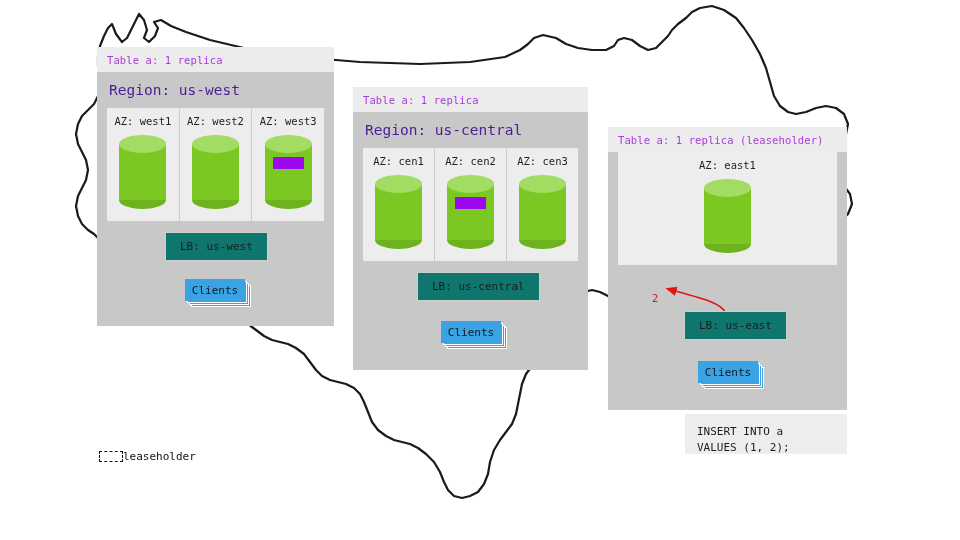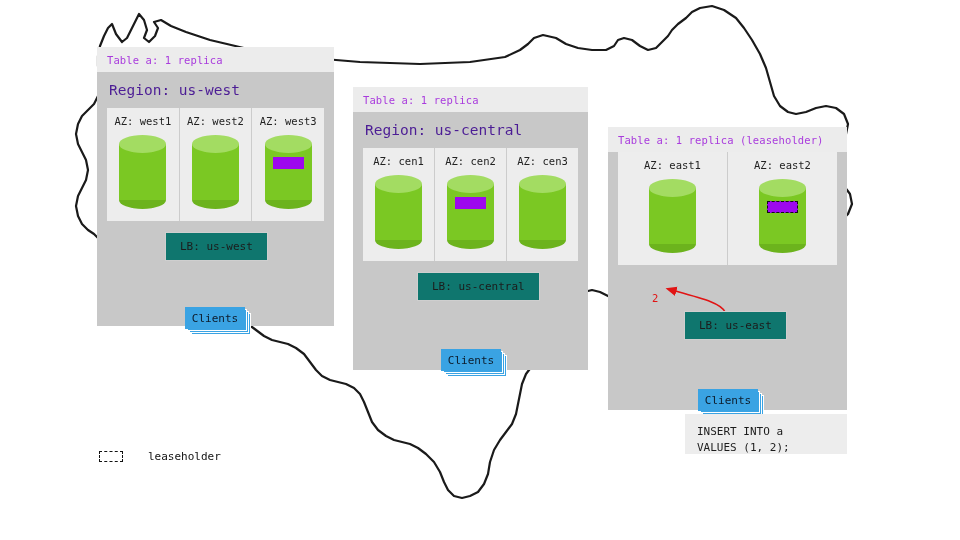--- a/index.html
+++ b/index.html
@@ -117,21 +117,20 @@
   
   .clients-stack {
     position: absolute;
     width: 64px; height: 24px;
   }
   .clients-stack .sheet {
     position: absolute;
     width: 60px; height: 22px;
     background: #3aa3e3;
     border: 1px solid #ffffff;
-    margin-top: 28px;
   }
   .clients-stack .s3 { left: 6px; top: 6px; }
   .clients-stack .s2 { left: 4px; top: 4px; }
   .clients-stack .s1 { left: 2px; top: 2px; }
   .clients-stack .s0 {
     left: 0; top: 0;
     display: flex; align-items: center; justify-content: center;
     font-size: 11px; color: #0d1b2a;
     border: none;
   }
@@ -145,21 +144,21 @@
     line-height: 1.45;
     color: #1c1c1c;
     white-space: pre;
   }
 
   
   .legend {
     position: absolute;
     display: flex;
     align-items: center;
-    gap: 25px;
+    gap: 0;
   }
   .legend .swatch {
     width: 24px; height: 11px;
     border: 1.6px dashed #111111;
     background: transparent;
   }
   .legend .legend-text {
     font-size: 11px;
     color: #111111;
     white-space: nowrap;
@@ -306,29 +305,20 @@
     <div class="panel-body">
       <div class="az-row">
         <div class="az-cell">
           <div class="az-label">AZ: east1</div>
           <div class="cyl">
             <div class="bottom"></div>
             <div class="body"></div>
             <div class="top"></div>
           </div>
         </div>
-        <div class="az-cell">
-          <div class="az-label">AZ: east2</div>
-          <div class="cyl">
-            <div class="bottom"></div>
-            <div class="body"></div>
-            <div class="top"></div>
-            <div class="replica leaseholder"></div>
-          </div>
-        </div>
       </div>
     </div>
 
     <svg class="arrow-svg" style="left:0; top:0; width:239px; height:283px;" viewBox="0 0 239 283" xmlns="http://www.w3.org/2000/svg">
       <defs>
         <marker id="redhead" markerWidth="7" markerHeight="7" refX="5.4" refY="3" orient="auto">
           <path d="M0,0 L7,3 L0,6 z" fill="#e11414"></path>
         </marker>
       </defs>
       <path d="M117,185 C113,176 96,172 60,162" fill="none" stroke="#e11414" stroke-width="1.6" marker-end="url(#redhead)"></path>

